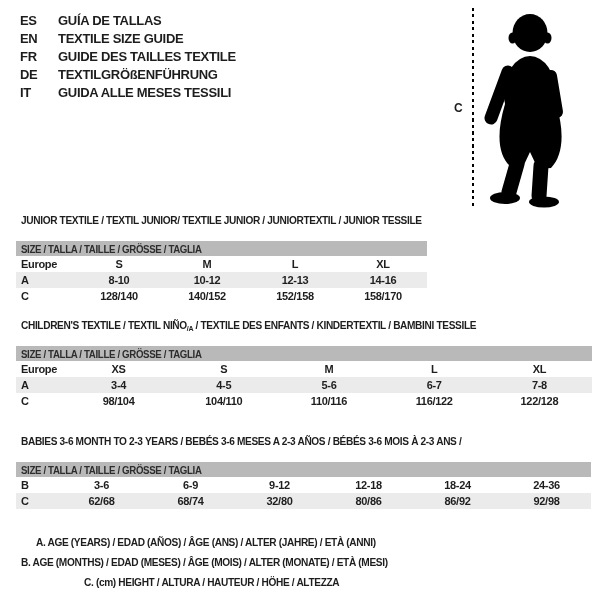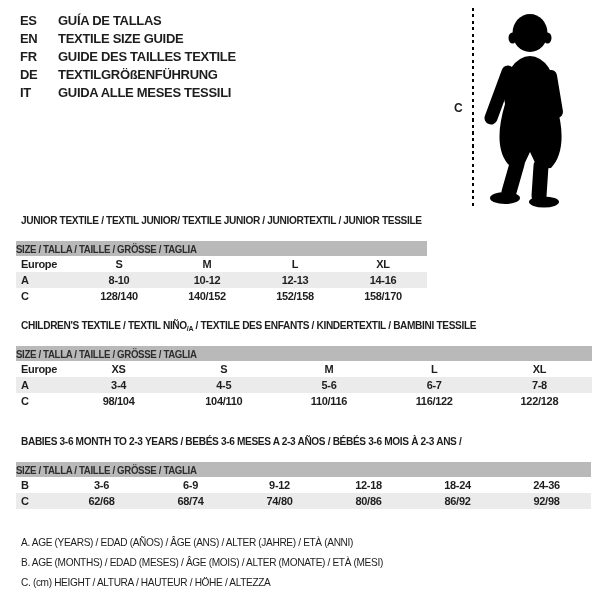--- a/index.html
+++ b/index.html
@@ -24,28 +24,28 @@
   .t-junior{top:214px;}
   .t-children{top:319px;}
   .t-babies{top:432px;line-height:18.5px;}
   
   .tbl{position:absolute;border-collapse:collapse;table-layout:fixed;}
   .tbl td{
     padding:0;height:16px;text-align:center;vertical-align:middle;
     font-size:11px;font-weight:bold;letter-spacing:-0.3px;color:#1e1e1e;white-space:nowrap;
   }
   .tbl td.lab{text-align:left;padding-left:5px;margin-top:12px;}
-  .tbl tr.bar td{background:#b9b9b9;text-align:left;height:15px;color:#2d2d2d;}
+  .tbl tr.bar td{background:#b9b9b9;text-align:left;padding-left:5px;height:15px;color:#2d2d2d;}
   .tbl tr.stripe td{background:#ebebeb;}
   .t1{left:16px;top:241px;width:411px;}
   .t2{left:16px;top:346px;width:576px;}
   .t3{left:16px;top:462px;width:575px;}
   
   .footnotes{position:absolute;left:21px;top:532px;}
-  .foot-line{height:20px;line-height:20px;font-size:11.5px;font-weight:normal;white-space:nowrap;}
+  .foot-line{height:20px;line-height:20px;font-size:11.5px;font-weight:bold;white-space:nowrap;text-align:center;}
   sub.small-sub{font-size:8px;vertical-align:-2px;}
 </style>
 </head>
 <body>
 
 <div class="page">
 
   <div class="langs">
     <div class="lang-row">
       <span class="lang-code">ES</span>
@@ -194,21 +194,21 @@
       <td>6-9</td>
       <td>9-12</td>
       <td>12-18</td>
       <td>18-24</td>
       <td>24-36</td>
     </tr>
     <tr class="stripe">
       <td class="lab">C</td>
       <td>62/68</td>
       <td>68/74</td>
-      <td>74/80</td>
+      <td>32/80</td>
       <td>80/86</td>
       <td>86/92</td>
       <td>92/98</td>
     </tr>
   </tbody>
     </table>
 
   <div class="footnotes">
     <div class="foot-line"><span class="cond">A. AGE (YEARS) / EDAD (AÑOS) / ÂGE (ANS) / ALTER (JAHRE) / ETÀ (ANNI)</span></div>
     <div class="foot-line"><span class="cond">B. AGE (MONTHS) / EDAD (MESES) / ÂGE (MOIS) / ALTER (MONATE) / ETÀ (MESI)</span></div>

